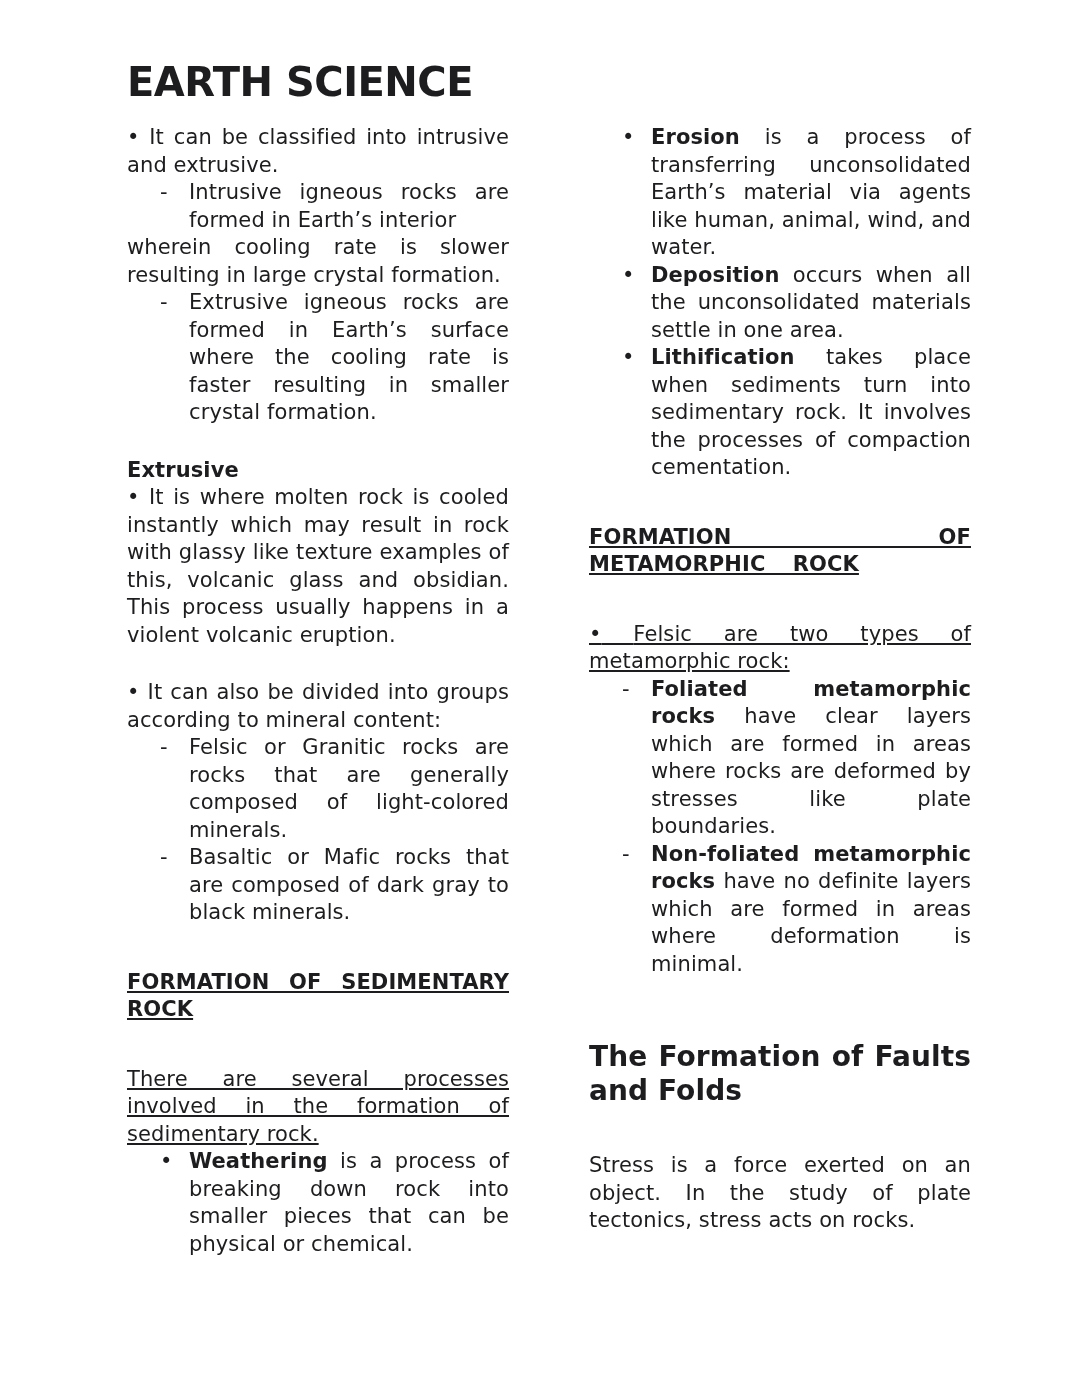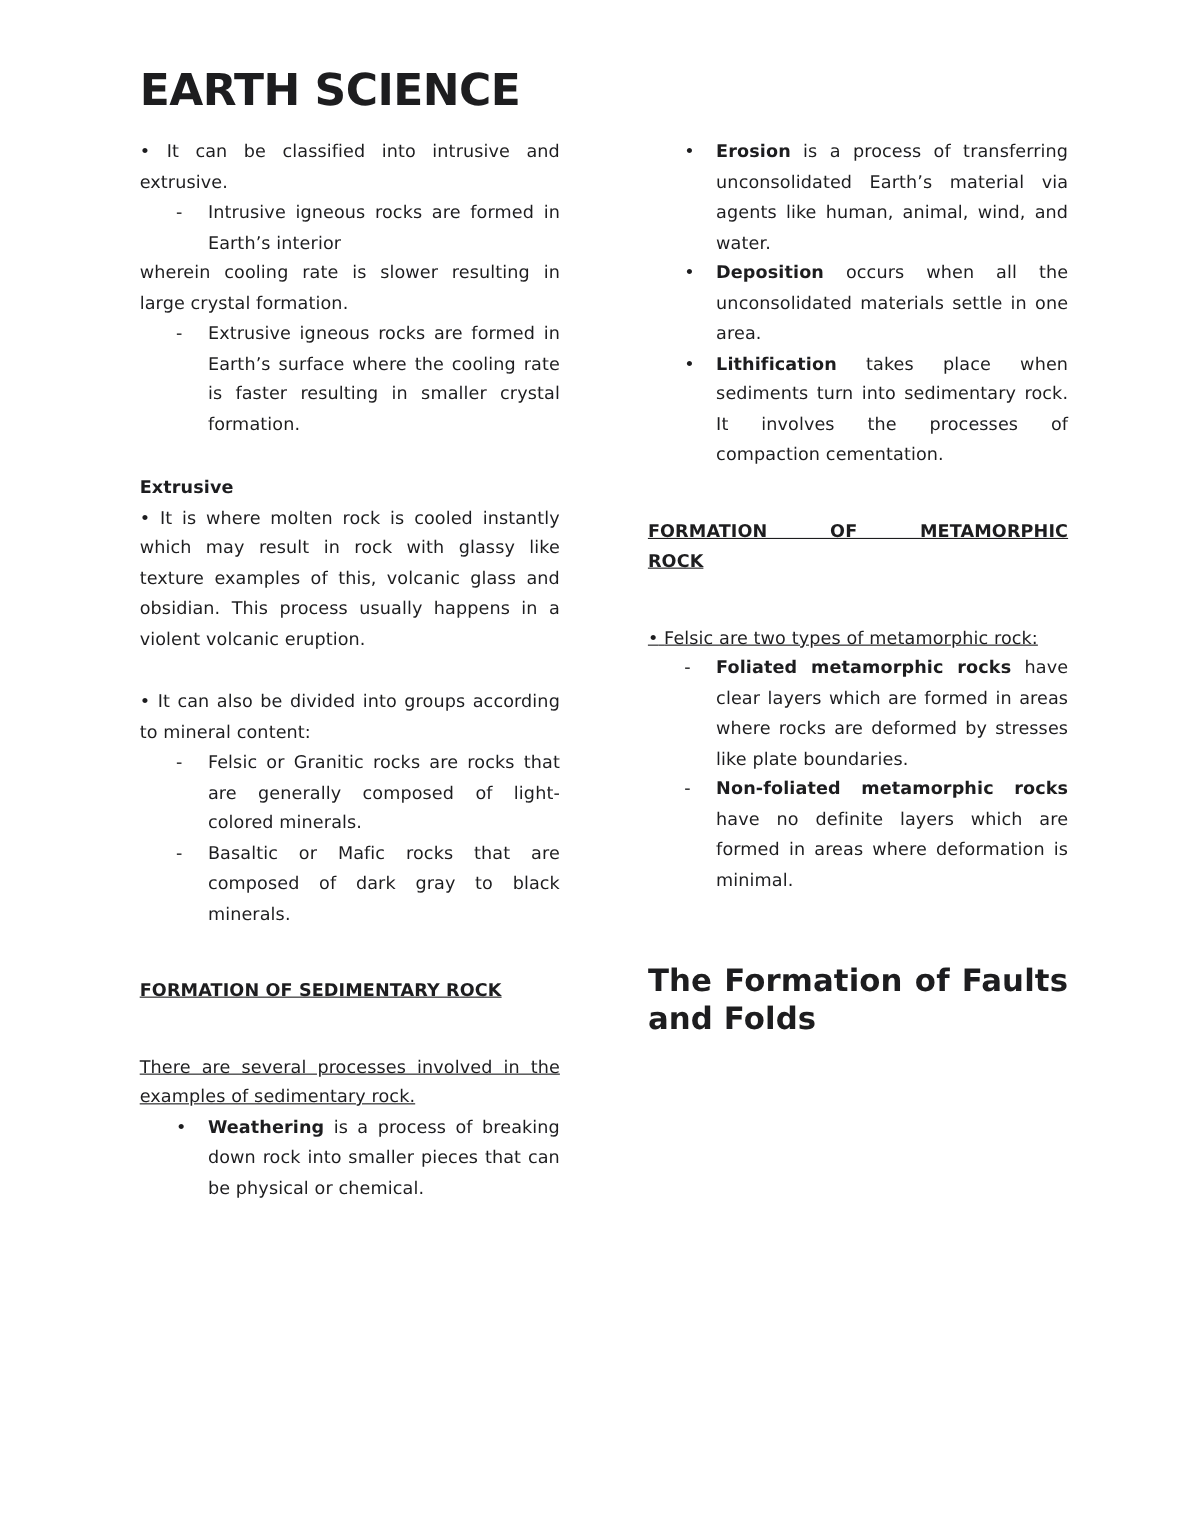--- a/index.html
+++ b/index.html
@@ -18,21 +18,21 @@
   .col-right { padding-top: 66px; }
   .title {
     font-size: 40px;
     font-weight: bold;
     letter-spacing: -0.5px;
     line-height: 48px;
     margin-bottom: 18px;
     white-space: nowrap;
   }
   .para, .shead {
-    font-size: 16px;
+    font-size: 21px;
     line-height: 27.5px;
     letter-spacing: 0.1px;
     text-align: justify;
   }
   .shead { font-weight: bold; }
   .shead.stretch { word-spacing: 20px; }
   .bighead {
     font-size: 28px;
     font-weight: bold;
     line-height: 34px;
@@ -70,21 +70,21 @@
 
     <p class="para mt1"><span class="marker-inline">•</span> <span>It can also be divided into groups according to mineral content:</span></p>
 
     <p class="para hang"><span class="marker">-</span><span>Felsic or Granitic rocks are rocks that are generally composed of light-colored minerals.</span></p>
 
     <p class="para hang"><span class="marker">-</span><span>Basaltic or Mafic rocks that are composed of dark gray to black minerals.</span></p>
 
     <h3 class="shead mt2">FORMATION OF SEDIMENTARY ROCK</h3>
 
 
-    <p class="para mt2"><span>There are several processes involved in the examples of sedimentary rock.</span></p>
+    <p class="para mt2"><span>There are several processes involved in the formation of sedimentary rock.</span></p>
 
     <p class="para hang"><span class="marker">•</span><b>Weathering</b><span> is a process of breaking down rock into smaller pieces that can be physical or chemical.</span></p>
   </div>
 
   <div class="col col-right">
 
     <p class="para hang"><span class="marker">•</span><b>Erosion</b><span> is a process of transferring unconsolidated Earth’s material via agents like human, animal, wind, and water.</span></p>
 
     <p class="para hang"><span class="marker">•</span><b>Deposition</b><span> occurs when all the unconsolidated materials settle in one area.</span></p>
 
@@ -95,15 +95,16 @@
 
 
     <p class="para mt2"><span class="marker-inline">•</span> <span>Felsic are two types of metamorphic rock:</span></p>
 
     <p class="para hang"><span class="marker">-</span><b>Foliated metamorphic rocks</b><span> have clear layers which are formed in areas where rocks are deformed by stresses like plate boundaries.</span></p>
 
     <p class="para hang"><span class="marker">-</span><b>Non-foliated metamorphic rocks</b><span> have no definite layers which are formed in areas where deformation is minimal.</span></p>
 
     <h2 class="bighead mt3">The Formation of Faults and Folds</h2>
 
+    <p class="para mt4"><span>Stress is a force exerted on an object. In the study of plate tectonics, stress acts on rocks.</span></p>
   </div>
 
 </div>
 
 </body></html>

